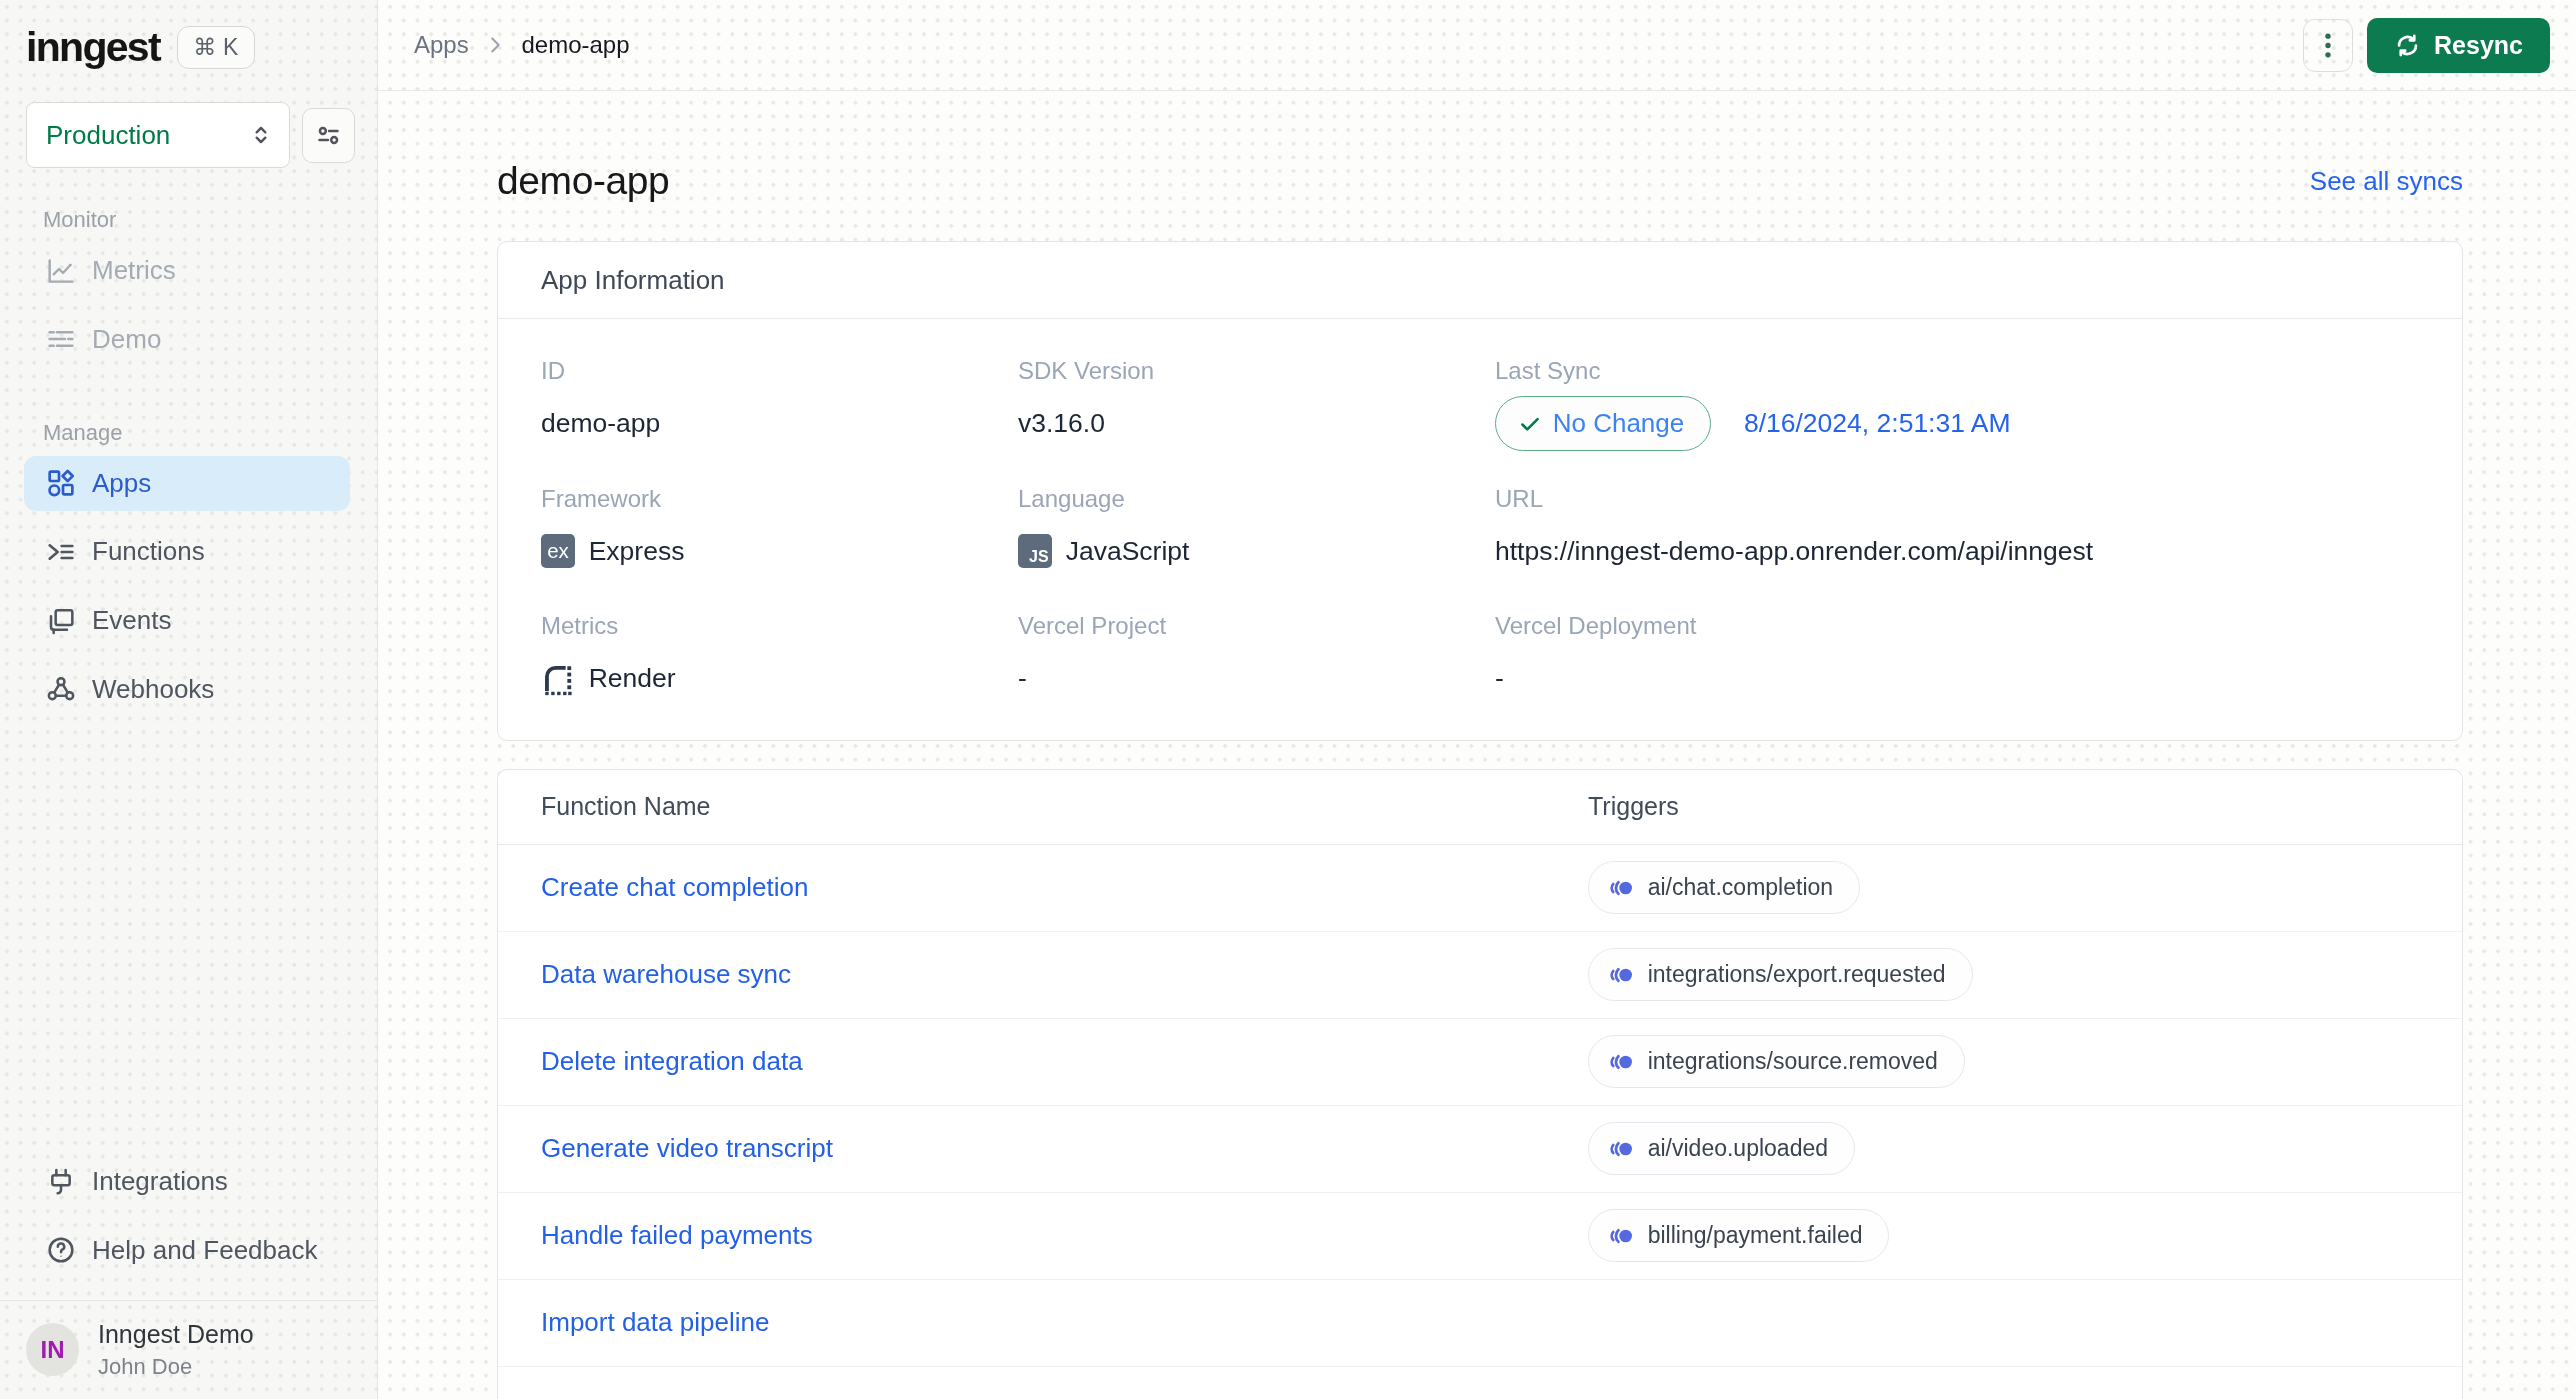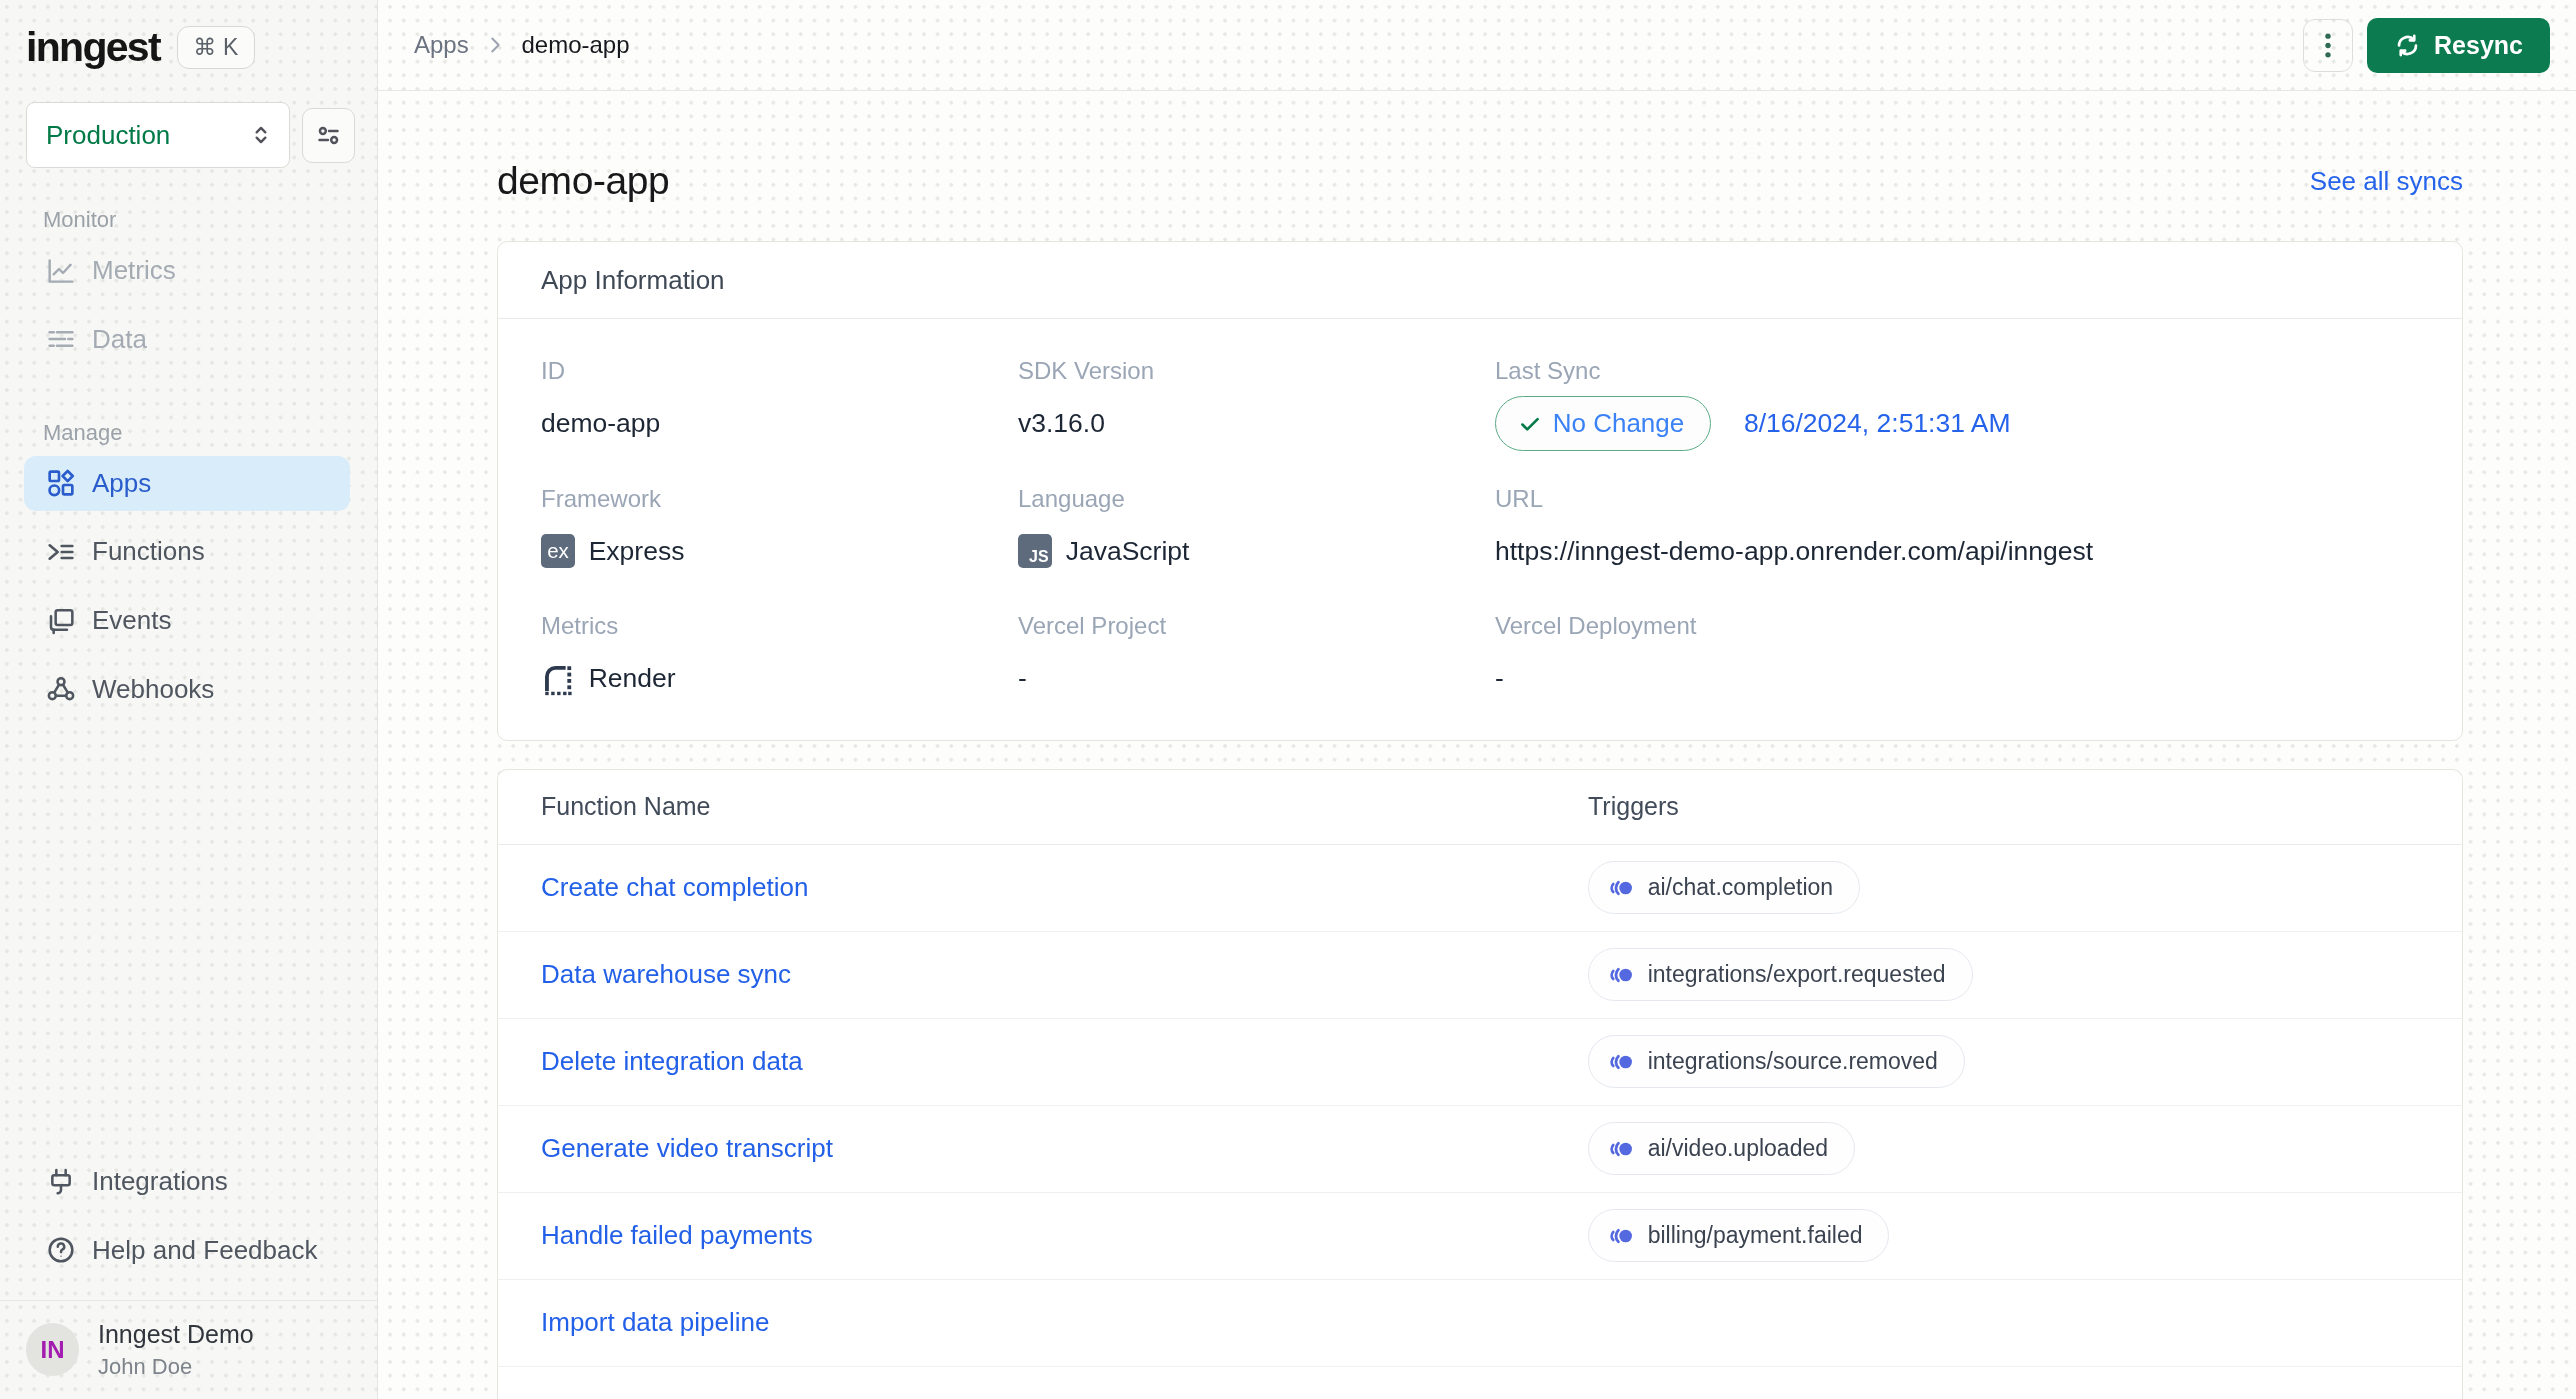--- a/index.html
+++ b/index.html
@@ -187,21 +187,21 @@
     <span class="nav-icon">
       <svg width="32" height="32" viewBox="0 0 24 24" fill="none" stroke="currentColor" stroke-width="1.9" stroke-linecap="round">
         <path d="M3.5 7h3"></path>
           <path d="M9 7h11.5"></path>
         <path d="M3.5 12h11.5"></path>
           <path d="M17.5 12h3"></path>
         <path d="M3.5 17h3"></path>
           <path d="M9 17h11.5"></path>
       </svg>
     </span>
-    <span>Data</span>
+    <span>Demo</span>
   </div>
 
   <div class="nav-section-label">Manage</div>
 
   <div class="nav-item active">
     <span class="nav-icon">
       <svg width="32" height="32" viewBox="0 0 24 24" fill="none" stroke="currentColor" stroke-width="2" stroke-linejoin="round">
         <rect x="3.5" y="3.5" width="7" height="7" rx="1"></rect>
         <path d="M17 3l3.8 3.8L17 10.6 13.2 6.8z"></path>
         <circle cx="7" cy="17.5" r="3.6"></circle>

